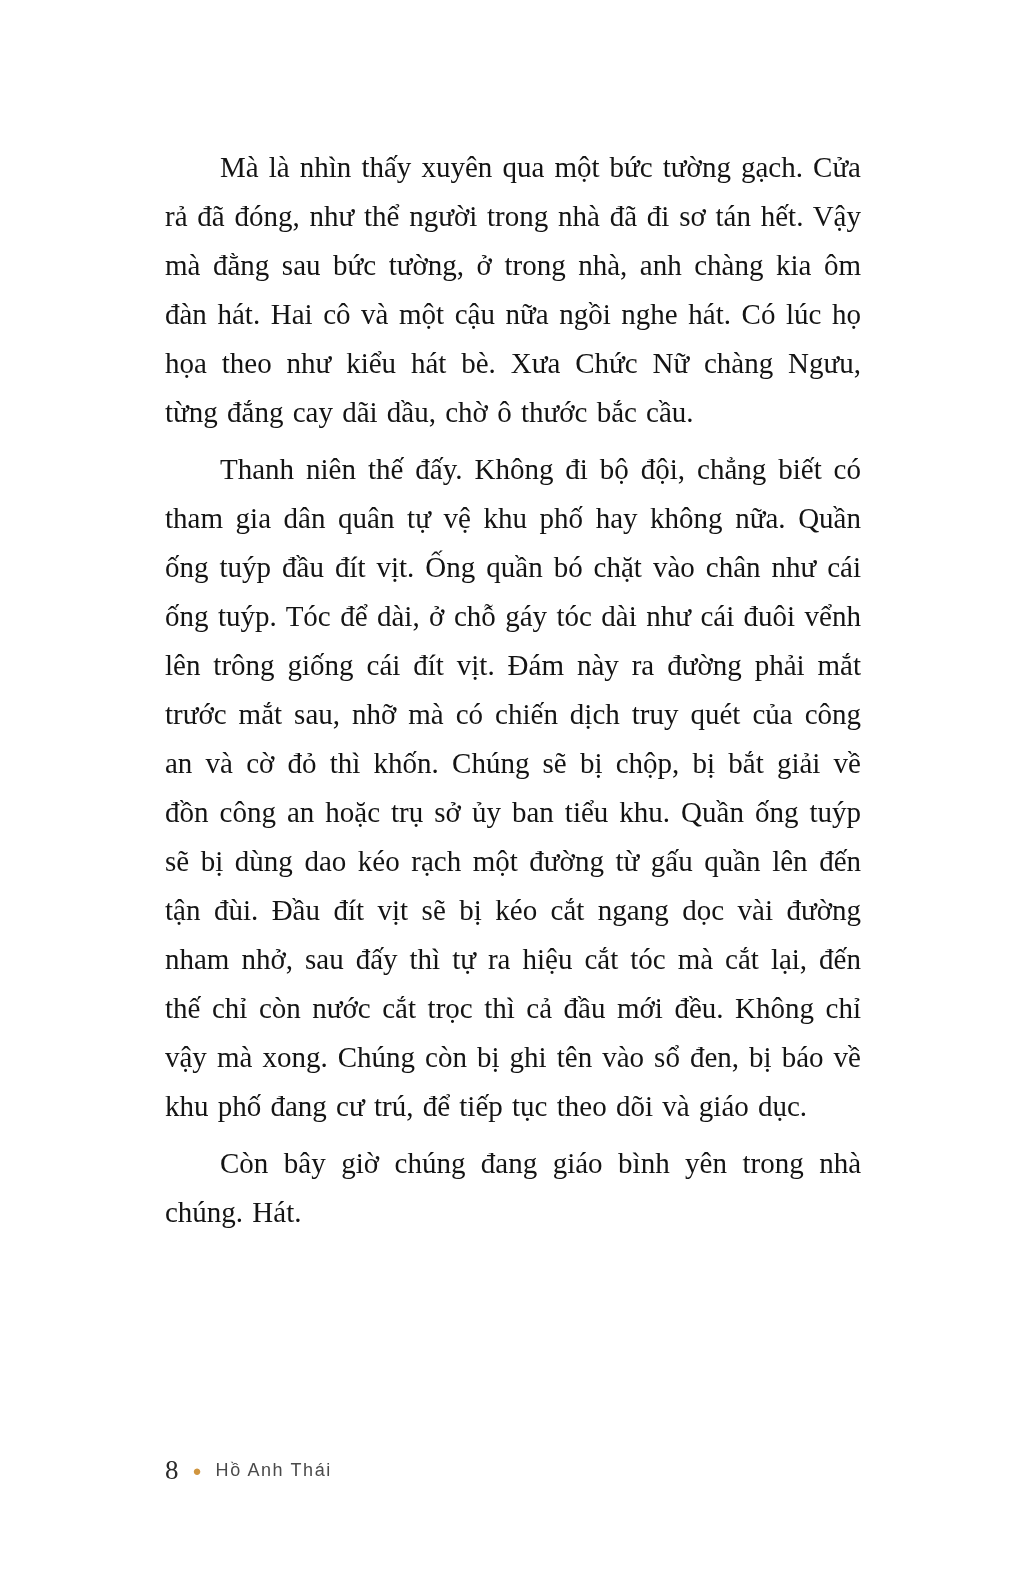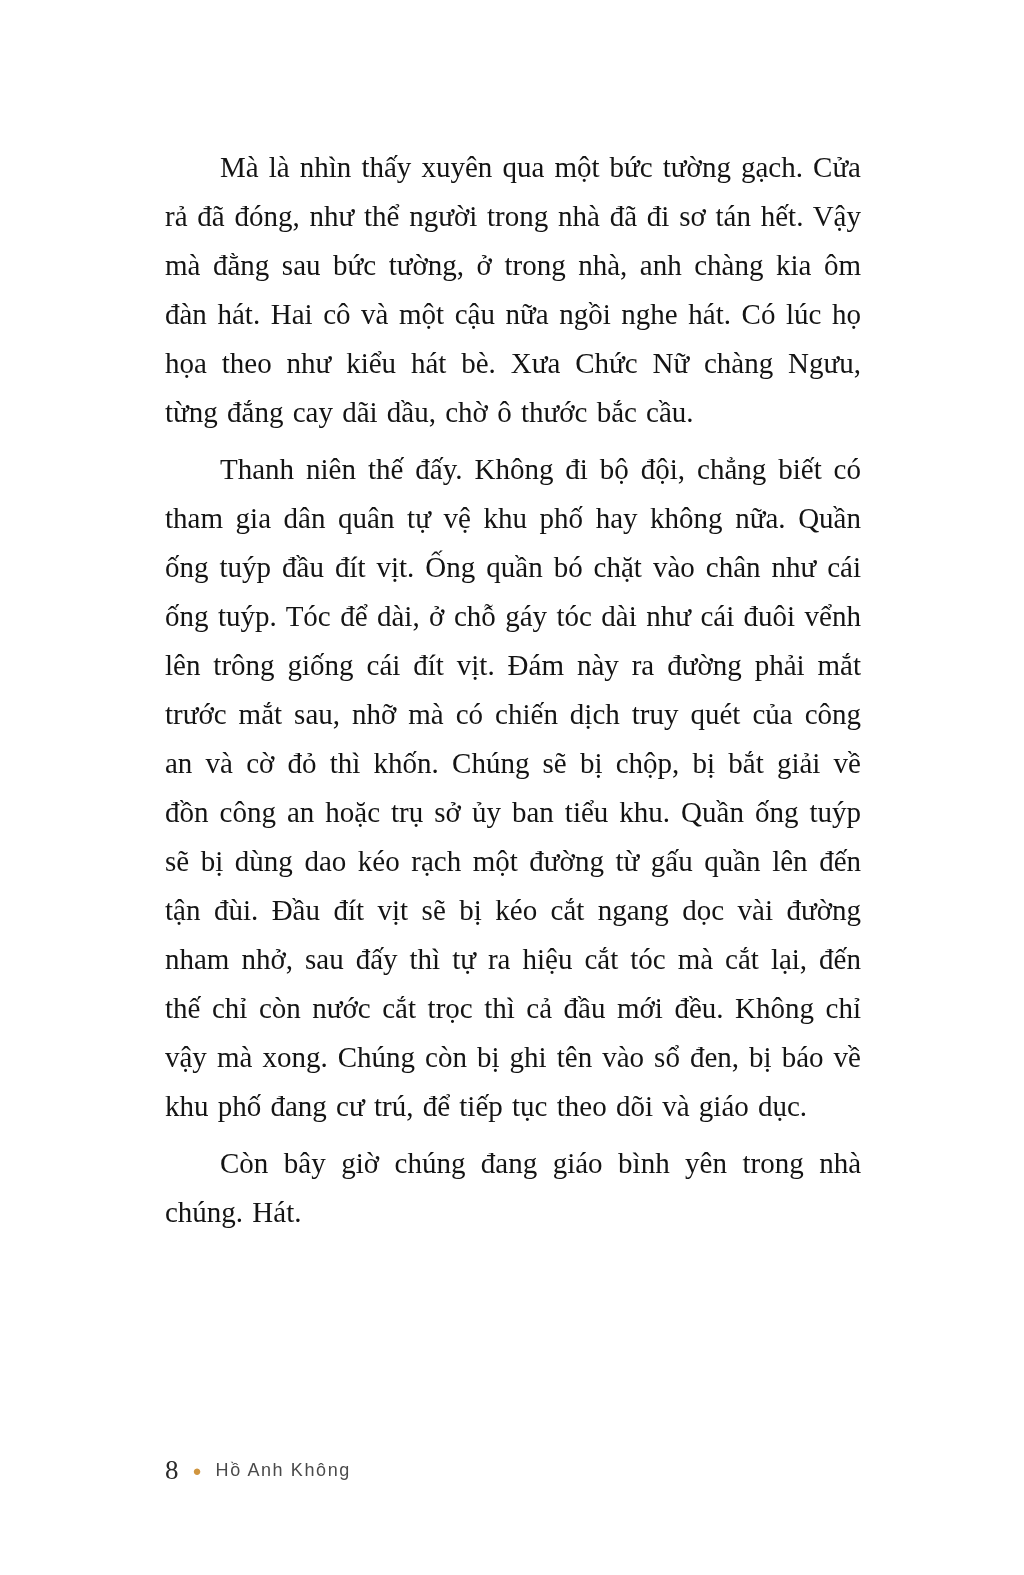--- a/index.html
+++ b/index.html
@@ -69,16 +69,16 @@
 
   <div class="text-block">
     <p class="para">Mà là nhìn thấy xuyên qua một bức tường gạch. Cửa rả đã đóng, như thể người trong nhà đã đi sơ tán hết. Vậy mà đằng sau bức tường, ở trong nhà, anh chàng kia ôm đàn hát. Hai cô và một cậu nữa ngồi nghe hát. Có lúc họ họa theo như kiểu hát bè. Xưa Chức Nữ chàng Ngưu, từng đắng cay dãi dầu, chờ ô thước bắc cầu.</p>
     <p class="para">Thanh niên thế đấy. Không đi bộ đội, chẳng biết có tham gia dân quân tự vệ khu phố hay không nữa. Quần ống tuýp đầu đít vịt. Ống quần bó chặt vào chân như cái ống tuýp. Tóc để dài, ở chỗ gáy tóc dài như cái đuôi vểnh lên trông giống cái đít vịt. Đám này ra đường phải mắt trước mắt sau, nhỡ mà có chiến dịch truy quét của công an và cờ đỏ thì khốn. Chúng sẽ bị chộp, bị bắt giải về đồn công an hoặc trụ sở ủy ban tiểu khu. Quần ống tuýp sẽ bị dùng dao kéo rạch một đường từ gấu quần lên đến tận đùi. Đầu đít vịt sẽ bị kéo cắt ngang dọc vài đường nham nhở, sau đấy thì tự ra hiệu cắt tóc mà cắt lại, đến thế chỉ còn nước cắt trọc thì cả đầu mới đều. Không chỉ vậy mà xong. Chúng còn bị ghi tên vào sổ đen, bị báo về khu phố đang cư trú, để tiếp tục theo dõi và giáo dục.</p>
     <p class="para">Còn bây giờ chúng đang giáo bình yên trong nhà chúng. Hát.</p>
   </div>
 
   <div class="footer">
     <span class="page-num">8</span>
     <span class="dot">●</span>
-    <span class="author">Hồ Anh Không</span>
+    <span class="author">Hồ Anh Thái</span>
   </div>
 
 </div>
 
 </body></html>

